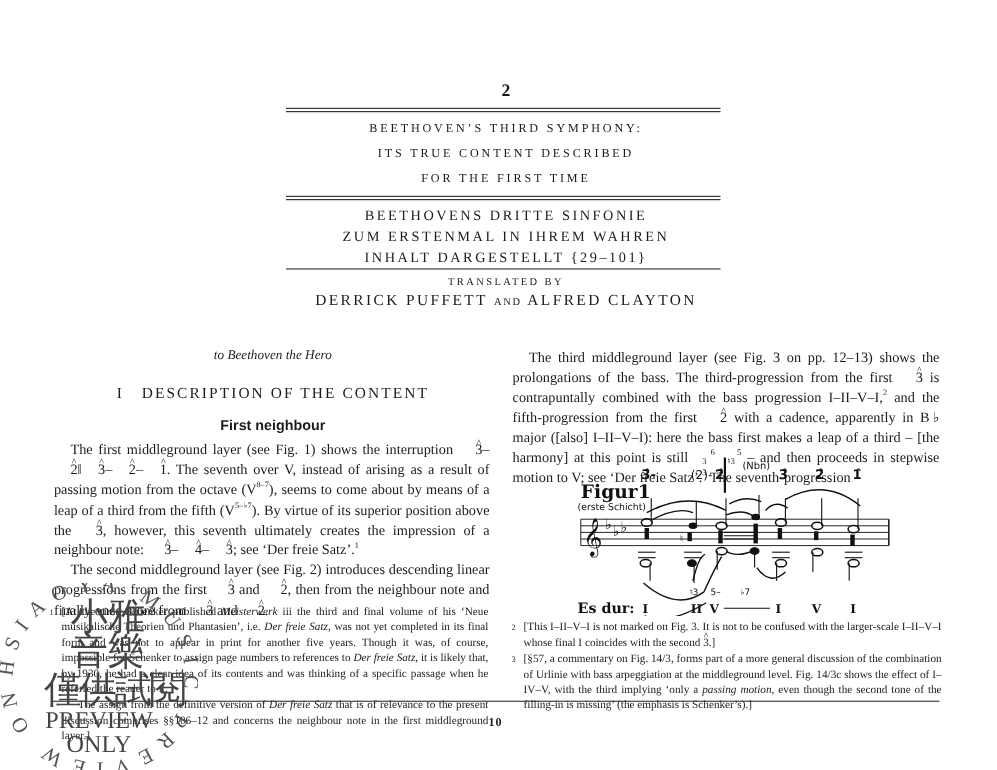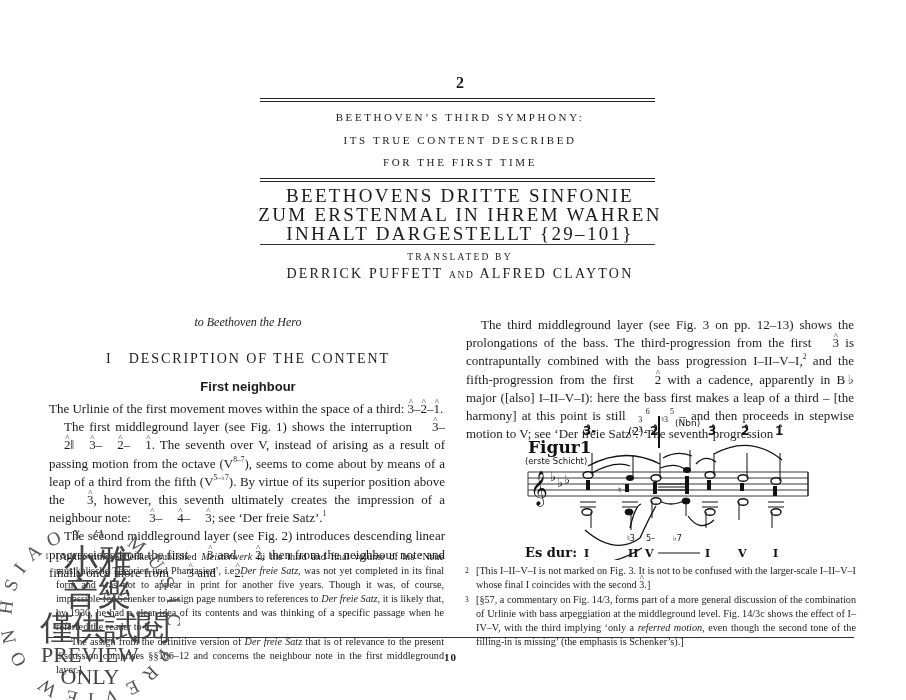--- a/index.html
+++ b/index.html
@@ -28,21 +28,21 @@
 <div class="rule2" style="left:260px;width:395px;top:98px;"></div>
 
 <div class="abs center caps" style="left:250px;width:420px;top:106px;font-size:11px;line-height:22.5px;">
   <div>BEETHOVEN’S THIRD SYMPHONY:</div>
   <div>ITS TRUE CONTENT DESCRIBED</div>
   <div>FOR THE FIRST TIME</div>
 </div>
 
 <div class="rule2" style="left:260px;width:395px;top:178px;"></div>
 
-<div class="abs center caps" style="left:250px;width:420px;top:186px;font-size:19px;line-height:19px;letter-spacing:2.3px;">
+<div class="abs center caps" style="left:250px;width:420px;top:186px;font-size:13px;line-height:19px;letter-spacing:2.3px;">
   <div>BEETHOVENS DRITTE SINFONIE</div>
   <div>ZUM ERSTENMAL IN IHREM WAHREN</div>
   <div>INHALT DARGESTELLT {29–101}</div>
 </div>
 
 <div class="rule1" style="left:260px;width:395px;top:244px;"></div>
 
 <div class="abs center" style="left:260px;width:400px;top:252px;font-size:9.5px;letter-spacing:2.2px;">TRANSLATED BY</div>
 
 <div class="abs center caps" style="left:230px;width:460px;top:266px;font-size:14px;letter-spacing:2.2px;">
@@ -51,21 +51,20 @@
   <span>ALFRED CLAYTON</span>
 </div>
 
 <div class="abs center" style="left:48px;width:400px;top:315px;font-size:12px;font-style:italic;">to Beethoven the Hero</div>
 
 <div class="abs center caps" style="left:48px;width:400px;top:351px;font-size:14px;letter-spacing:1.9px;white-space:pre;">I   DESCRIPTION OF THE CONTENT</div>
 
 <div class="abs center" style="left:48px;width:400px;top:379px;font-size:13px;font-weight:bold;font-family:'Liberation Sans','DejaVu Sans',sans-serif;">First neighbour</div>
 
 <div class="abs body-text" style="left:49px;width:396px;top:400px;">
-  <div>The Urlinie of the first movement moves within the space of a third: <span class="hat">3</span>–<span class="hat">2</span>–<span class="hat">1</span>.</div>
   <div class="indent">The first middleground layer (see Fig. 1) shows the interruption <span class="hat">3</span>–<span class="hat">2</span>‖<span class="hat">3</span>–<span class="hat">2</span>–<span class="hat">1</span>. The seventh over V, instead of arising as a result of passing motion from the octave (V<sup>8–7</sup>), seems to come about by means of a leap of a third from the fifth (V<sup>5–♭7</sup>). By virtue of its superior position above the <span class="hat">3</span>, however, this seventh ultimately creates the impression of a neighbour note: <span class="hat">3</span>–<span class="hat">4</span>–<span class="hat">3</span>; see ‘Der freie Satz’.<sup>1</sup></div>
   <div class="indent">The second middleground layer (see Fig. 2) introduces descending linear progressions from the first <span class="hat">3</span> and <span class="hat">2</span>, then from the neighbour note and finally once more from <span class="hat">3</span> and <span class="hat">2</span>.</div>
 </div>
 
 <div class="abs fn-text" style="left:56px;width:388px;top:550px;">
   <span class="fn-num">1</span>
   <span>[At the time Schenker published </span><i>Meisterwerk</i><span> iii the third and final volume of his ‘Neue musikalische Theorien und Phantasien’, i.e. </span><i>Der freie Satz</i><span>, was not yet completed in its final form and was not to appear in print for another five years. Though it was, of course, impossible for Schenker to assign page numbers to references to </span><i>Der freie Satz</i><span>, it is likely that, by 1930, he had a clear idea of its contents and was thinking of a specific passage when he referred the reader to it.</span>
   <div class="indent"><span>The assign from the definitive version of </span><i>Der freie Satz</i><span> that is of relevance to the present discussion comprises §§106–12 and concerns the neighbour note in the first middleground layer.]</span></div>
 </div>
 
@@ -194,21 +193,21 @@
   </svg>
 </div>
 
 <div class="abs fn-text" style="left:476px;width:380px;top:564px;">
   <span class="fn-num">2</span>
   <span>[This I–II–V–I is not marked on Fig. 3. It is not to be confused with the larger-scale I–II–V–I whose final I coincides with the second <span class="hat">3</span>.]</span>
 </div>
 
 <div class="abs fn-text" style="left:476px;width:380px;top:593px;">
   <span class="fn-num">3</span>
-  <span>[§57, a commentary on Fig. 14/3, forms part of a more general discussion of the combination of Urlinie with bass arpeggiation at the middleground level. Fig. 14/3c shows the effect of I–IV–V, with the third implying ‘only a </span><i>referred motion</i><span>, even though the second tone of the filling-in is missing’ (the emphasis is Schenker’s).]</span>
+  <span>[§57, a commentary on Fig. 14/3, forms part of a more general discussion of the combination of Urlinie with bass arpeggiation at the middleground level. Fig. 14/3c shows the effect of I–IV–V, with the third implying ‘only a </span><i>passing motion</i><span>, even though the second tone of the filling-in is missing’ (the emphasis is Schenker’s).]</span>
 </div>
 
 <div class="rule1" style="left:48px;width:806px;top:637px;"></div>
 <div class="abs" style="left:444px;top:651px;font-size:11px;font-weight:bold;letter-spacing:1px;">10</div>
 
 <div class="wm" style="left:0;top:530px;width:180px;height:170px;">
   <svg width="180" height="170" viewBox="0 0 180 170">
     <defs>
       <path id="wmcircle" d="M90,85 m-78,0 a78,78 0 1,1 156,0 a78,78 0 1,1 -156,0"></path>
     </defs>

